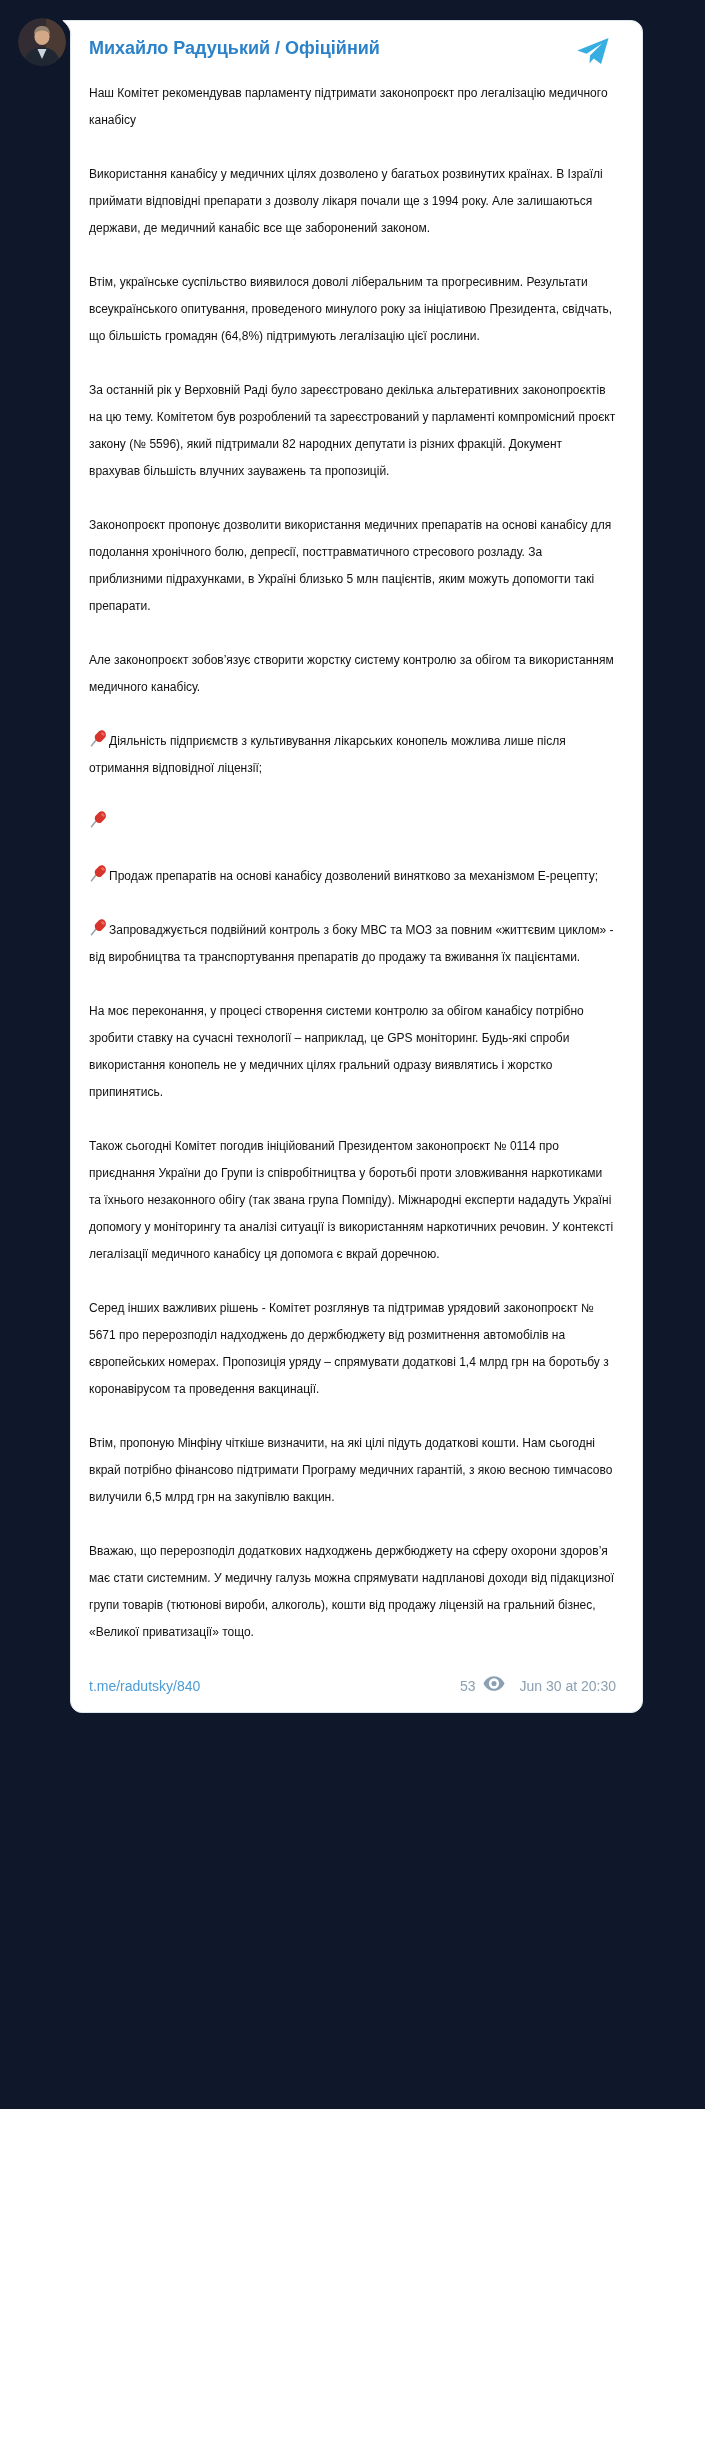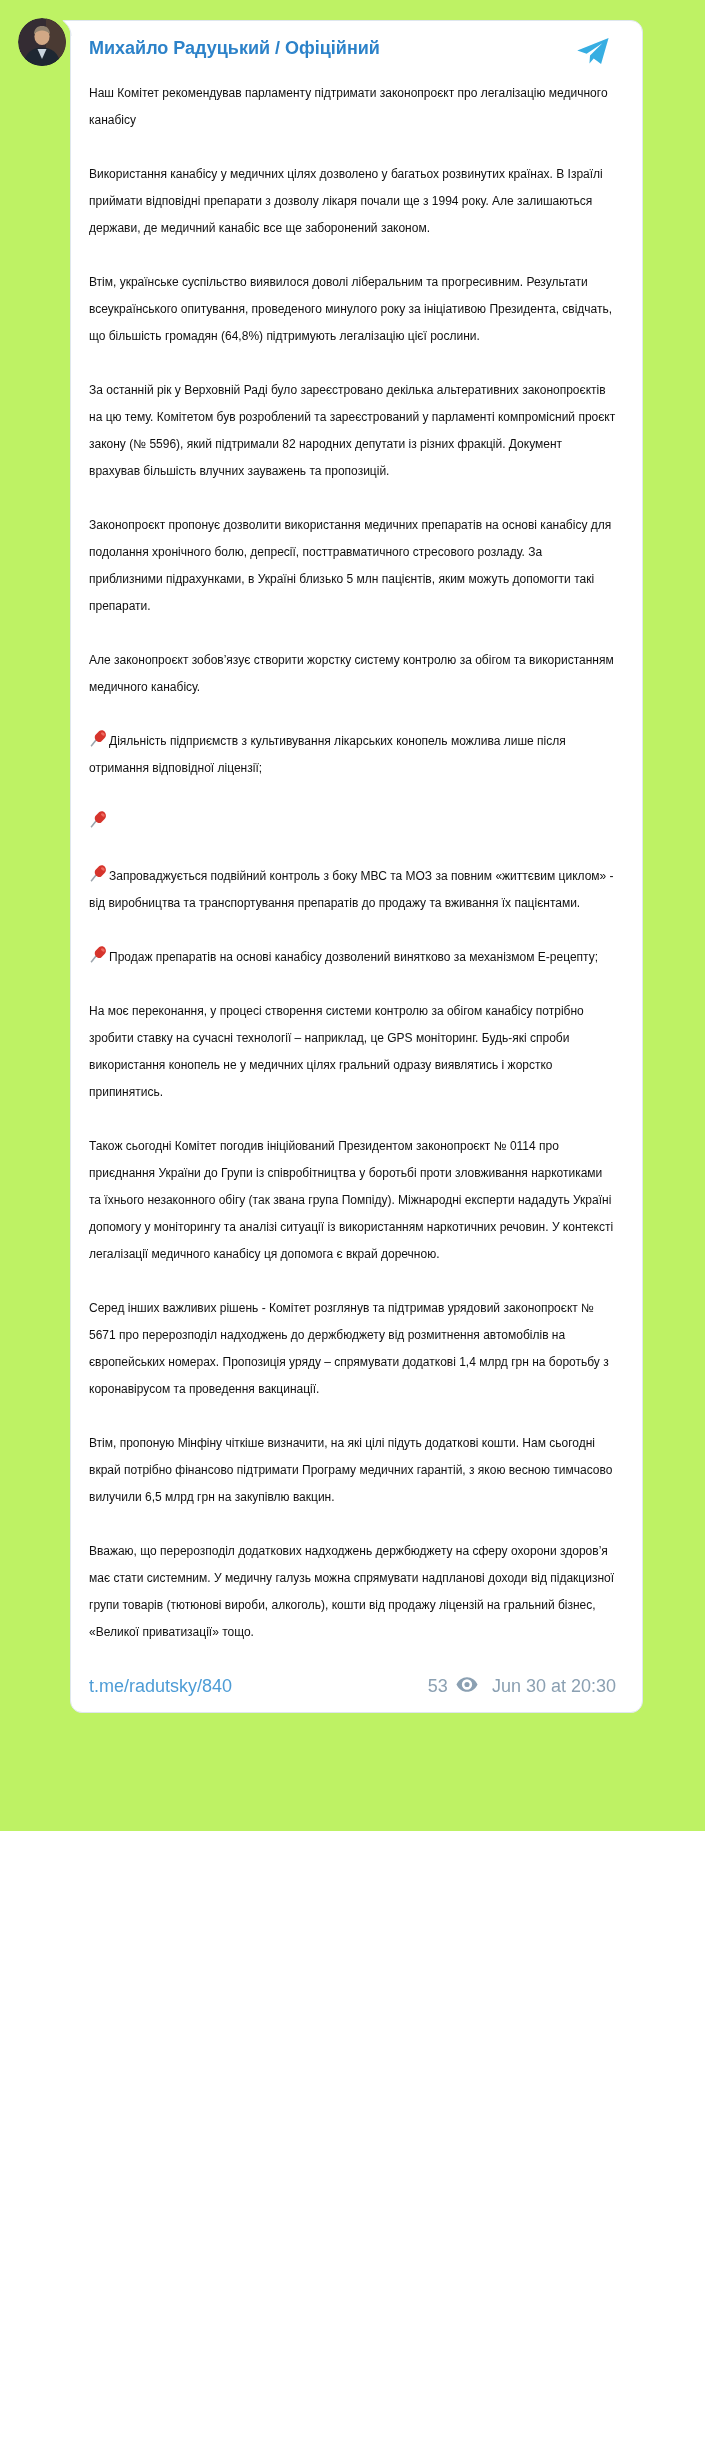--- a/index.html
+++ b/index.html
@@ -10,21 +10,21 @@
     --border: #dfe7ee;
     --text: #101010;
     --pin: #d6342c;
   }
   *{ box-sizing: border-box; margin:0; padding:0; }
   html,body{ background:#ffffff; }
   body{
     font-family: "Liberation Sans", "DejaVu Sans", sans-serif;
     width:705px; height:2453px; overflow:hidden; position:relative;
   }
-  .page{ width:705px; height:1831px; background:#bef264; position:relative; }
+  .page{ width:705px; height:2109px; background:#0f172a; position:relative; }
 
   .avatar{
     position:absolute; left:18px; top:18px; width:48px; height:48px;
     border-radius:50%; overflow:hidden; cursor:pointer;
   }
   .avatar svg{ display:block; }
 
   .bubble{
     position:absolute; left:70px; top:20px; width:573px;
     background:#fff; border:1px solid var(--border);
@@ -45,21 +45,21 @@
 
   .message-text p{
     font-size:12px; line-height:27px; color:var(--text);
     margin:0 0 27px; word-spacing:normal;
   }
   .message-text p:last-child{ }
   .pin-icon{ display:inline-block; vertical-align:-3px; margin-right:1px; }
 
   .bubble-footer{
     display:flex; justify-content:space-between; align-items:center;
-    font-size:18px; line-height:26px;
+    font-size:14px; line-height:26px;
   }
   .post-link{ color:var(--link); text-decoration:none; cursor:pointer; }
   .meta{ display:flex; align-items:center; color:var(--meta); }
   .views-count{ margin-right:8px; }
   .eye{ margin-right:14px; display:inline-block; }
   .timestamp{ white-space:nowrap; }
 </style>
 </head>
 <body>
 
@@ -120,27 +120,27 @@
   <p><svg class="pin-icon" width="19" height="19" viewBox="0 0 20 20">
             <path d="M2.2 18.2 L7.6 11.4" stroke="#9aa3ab" stroke-width="1.6" fill="none"></path>
             <path d="M10.8 2.2 C13 0.8 15.6 1.4 17 3.4 C18.4 5.4 18 8.2 16.2 9.8 L12.6 13.4 C11 14.2 8.4 13.6 7 11.6 C5.6 9.6 5.8 7 7.2 5.8 Z" fill="#d6342c"></path>
             <ellipse cx="14.6" cy="5.2" rx="2.2" ry="1.4" transform="rotate(35 14.6 5.2)" fill="#ef6a60"></ellipse>
           </svg></p>
 
   <p><svg class="pin-icon" width="19" height="19" viewBox="0 0 20 20">
             <path d="M2.2 18.2 L7.6 11.4" stroke="#9aa3ab" stroke-width="1.6" fill="none"></path>
             <path d="M10.8 2.2 C13 0.8 15.6 1.4 17 3.4 C18.4 5.4 18 8.2 16.2 9.8 L12.6 13.4 C11 14.2 8.4 13.6 7 11.6 C5.6 9.6 5.8 7 7.2 5.8 Z" fill="#d6342c"></path>
             <ellipse cx="14.6" cy="5.2" rx="2.2" ry="1.4" transform="rotate(35 14.6 5.2)" fill="#ef6a60"></ellipse>
-          </svg><span class="para-text">Запроваджується подвійний контроль з боку МВС та МОЗ за повним «життєвим циклом» - від виробництва та транспортування препаратів до продажу та вживання їх пацієнтами.</span></p>
+          </svg><span class="para-text">Продаж препаратів на основі канабісу дозволений винятково за механізмом Е-рецепту;</span></p>
 
   <p><svg class="pin-icon" width="19" height="19" viewBox="0 0 20 20">
             <path d="M2.2 18.2 L7.6 11.4" stroke="#9aa3ab" stroke-width="1.6" fill="none"></path>
             <path d="M10.8 2.2 C13 0.8 15.6 1.4 17 3.4 C18.4 5.4 18 8.2 16.2 9.8 L12.6 13.4 C11 14.2 8.4 13.6 7 11.6 C5.6 9.6 5.8 7 7.2 5.8 Z" fill="#d6342c"></path>
             <ellipse cx="14.6" cy="5.2" rx="2.2" ry="1.4" transform="rotate(35 14.6 5.2)" fill="#ef6a60"></ellipse>
-          </svg><span class="para-text">Продаж препаратів на основі канабісу дозволений винятково за механізмом Е-рецепту;</span></p>
+          </svg><span class="para-text">Запроваджується подвійний контроль з боку МВС та МОЗ за повним «життєвим циклом» - від виробництва та транспортування препаратів до продажу та вживання їх пацієнтами.</span></p>
 
   <p><span class="para-text">На моє переконання, у процесі створення системи контролю за обігом канабісу потрібно зробити ставку на сучасні технології – наприклад, це GPS моніторинг. Будь-які спроби використання конопель не у медичних цілях гральний одразу виявлятись і жорстко припинятись.</span></p>
 
   <p><span class="para-text">Також сьогодні Комітет погодив ініційований Президентом законопроєкт № 0114 про приєднання України до Групи із співробітництва у боротьбі проти зловживання наркотиками та їхнього незаконного обігу (так звана група Помпіду). Міжнародні експерти нададуть Україні допомогу у моніторингу та аналізі ситуації із використанням наркотичних речовин. У контексті легалізації медичного канабісу ця допомога є вкрай доречною.</span></p>
 
   <p><span class="para-text">Серед інших важливих рішень - Комітет розглянув та підтримав урядовий законопроєкт № 5671 про перерозподіл надходжень до держбюджету від розмитнення автомобілів на європейських номерах. Пропозиція уряду – спрямувати додаткові 1,4 млрд грн на боротьбу з коронавірусом та проведення вакцинації.</span></p>
 
   <p><span class="para-text">Втім, пропоную Мінфіну чіткіше визначити, на які цілі підуть додаткові кошти. Нам сьогодні вкрай потрібно фінансово підтримати Програму медичних гарантій, з якою весною тимчасово вилучили 6,5 млрд грн на закупівлю вакцин.</span></p>
 
   <p><span class="para-text">Вважаю, що перерозподіл додаткових надходжень держбюджету на сферу охорони здоров’я має стати системним. У медичну галузь можна спрямувати надпланові доходи від підакцизної групи товарів (тютюнові вироби, алкоголь), кошти від продажу ліцензій на гральний бізнес, «Великої приватизації» тощо.</span></p>

